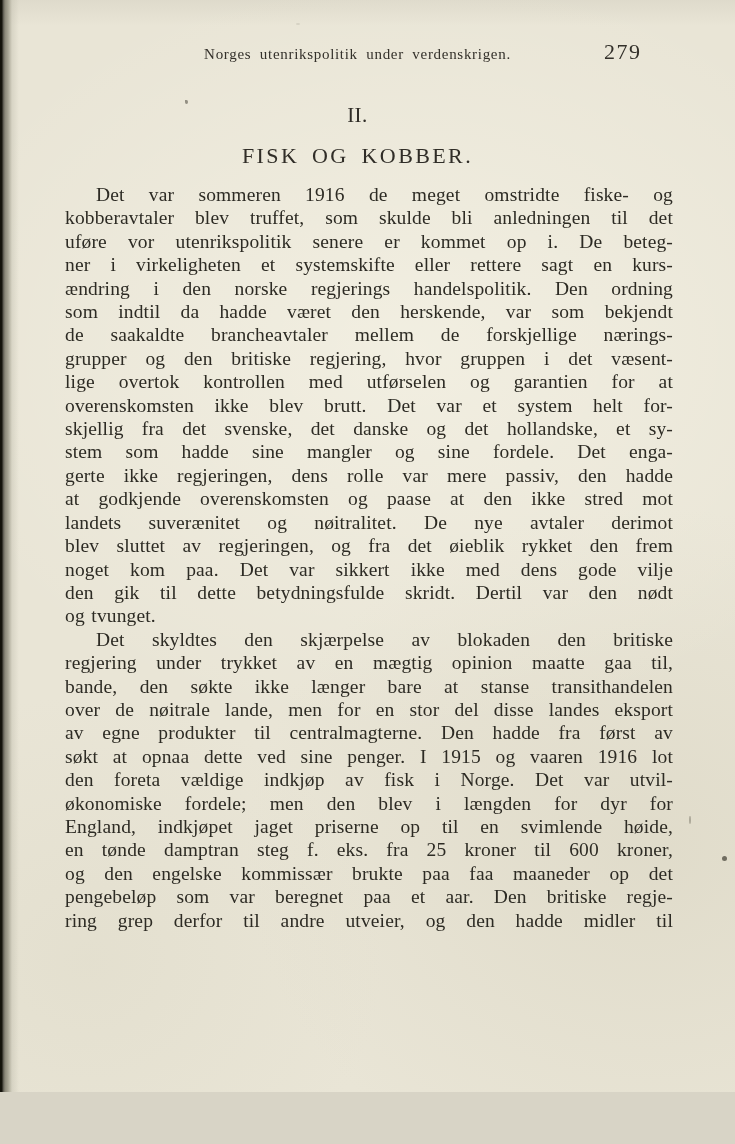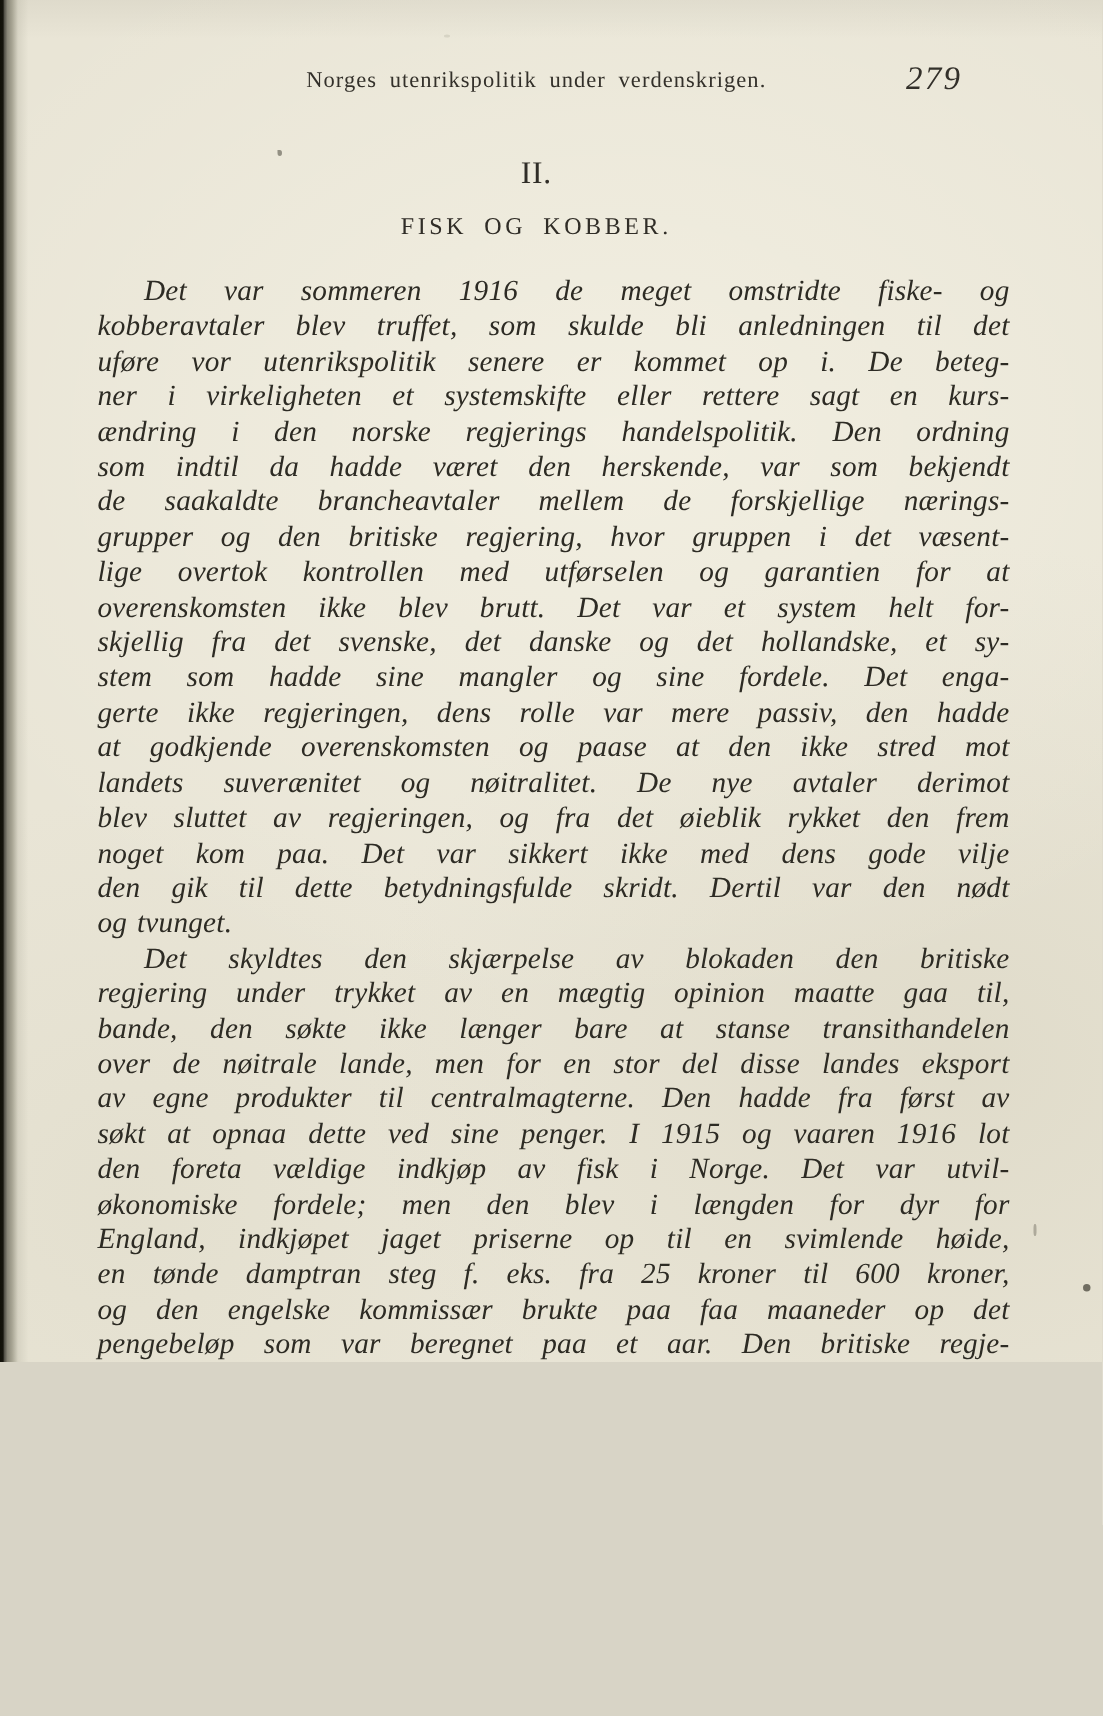--- a/index.html
+++ b/index.html
@@ -3,21 +3,21 @@
 <meta charset="utf-8">
 <style>
   html, body {
     margin: 0;
     padding: 0;
     background: #d8d4c6;
   }
   .page {
     position: relative;
     width: 735px;
-    height: 908px;
+    height: 1092px;
     overflow: hidden;
     font-family: "Liberation Serif", "DejaVu Serif", serif;
     color: #2e2c25;
     background:
       
       linear-gradient(90deg,
         #121109 0px, #16150d 2px,
         #56544a 3px, #8b8879 5px,
         #a7a493 8px, rgba(195,192,176,0.45) 12px,
         rgba(201,198,182,0.0) 19px),
@@ -40,49 +40,47 @@
     word-spacing: 4px;
     color: #33302a;
   }
   .page-number {
     position: absolute;
     top: 39px;
     left: 604px;
     font-size: 22px;
     letter-spacing: 1.5px;
     color: #33302a;
-    font-style: italic;
   }
   .chapter-heading {
     position: absolute;
     top: 103px;
     left: 65px;
     width: 585px;
     text-align: center;
     font-size: 21px;
     letter-spacing: 0.5px;
     color: #302d27;
   }
   .section-heading {
     position: absolute;
     top: 143px;
     left: 65px;
     width: 585px;
     text-align: center;
-    font-size: 16px;
+    font-size: 22px;
     letter-spacing: 2.4px;
     word-spacing: 5px;
     color: #302d27;
   }
   .body-text {
     position: absolute;
     top: 183px;
     left: 65px;
     width: 608px;
-    font-style: italic;
   }
   .paragraph { margin: 0; }
   .line {
     font-size: 19.5px;
     line-height: 23.4px;
     letter-spacing: 0.15px;
     word-spacing: 1.5px;
     text-align: justify;
     text-align-last: justify;
     white-space: normal;

